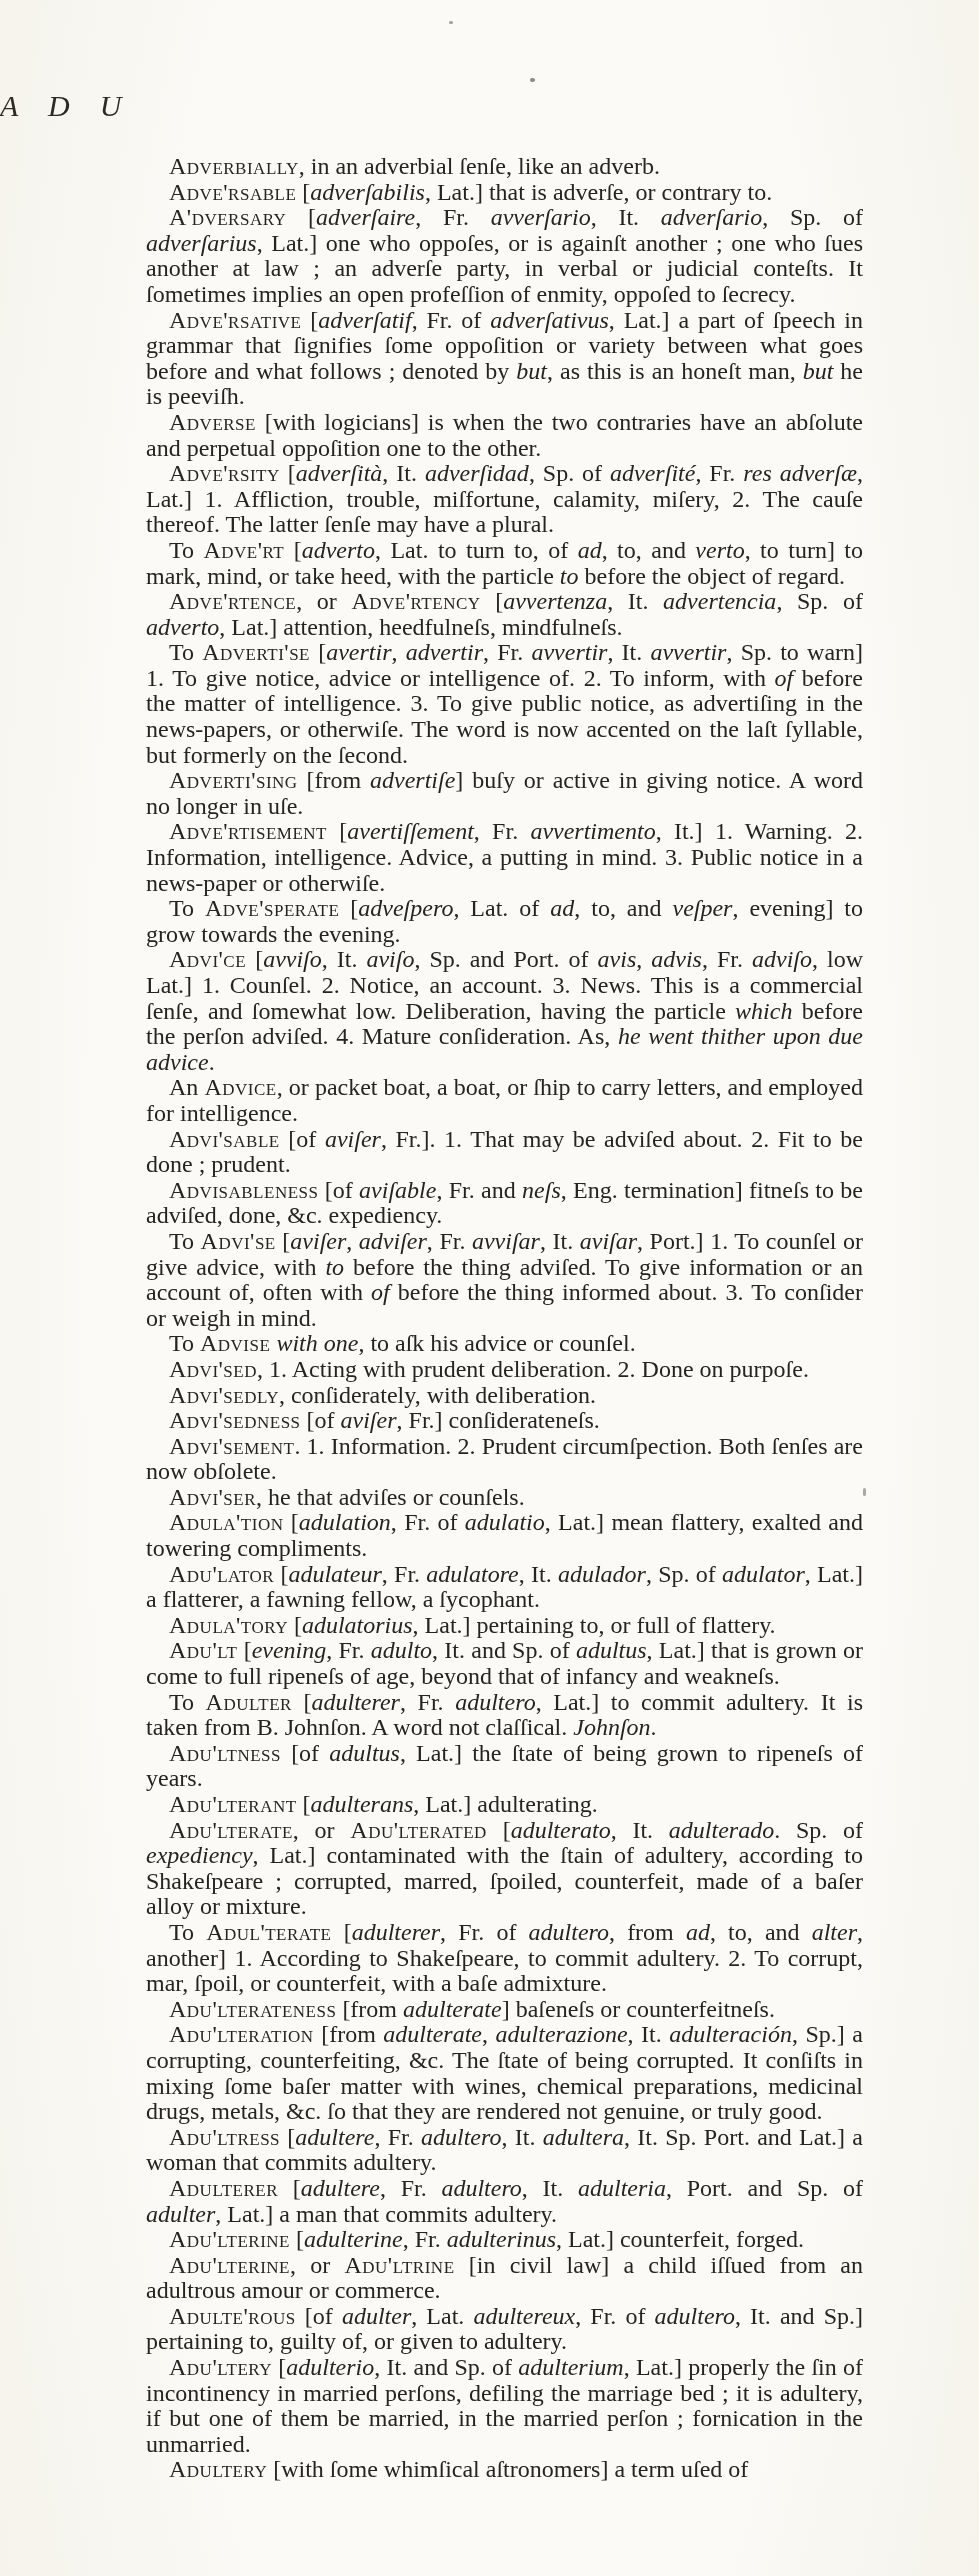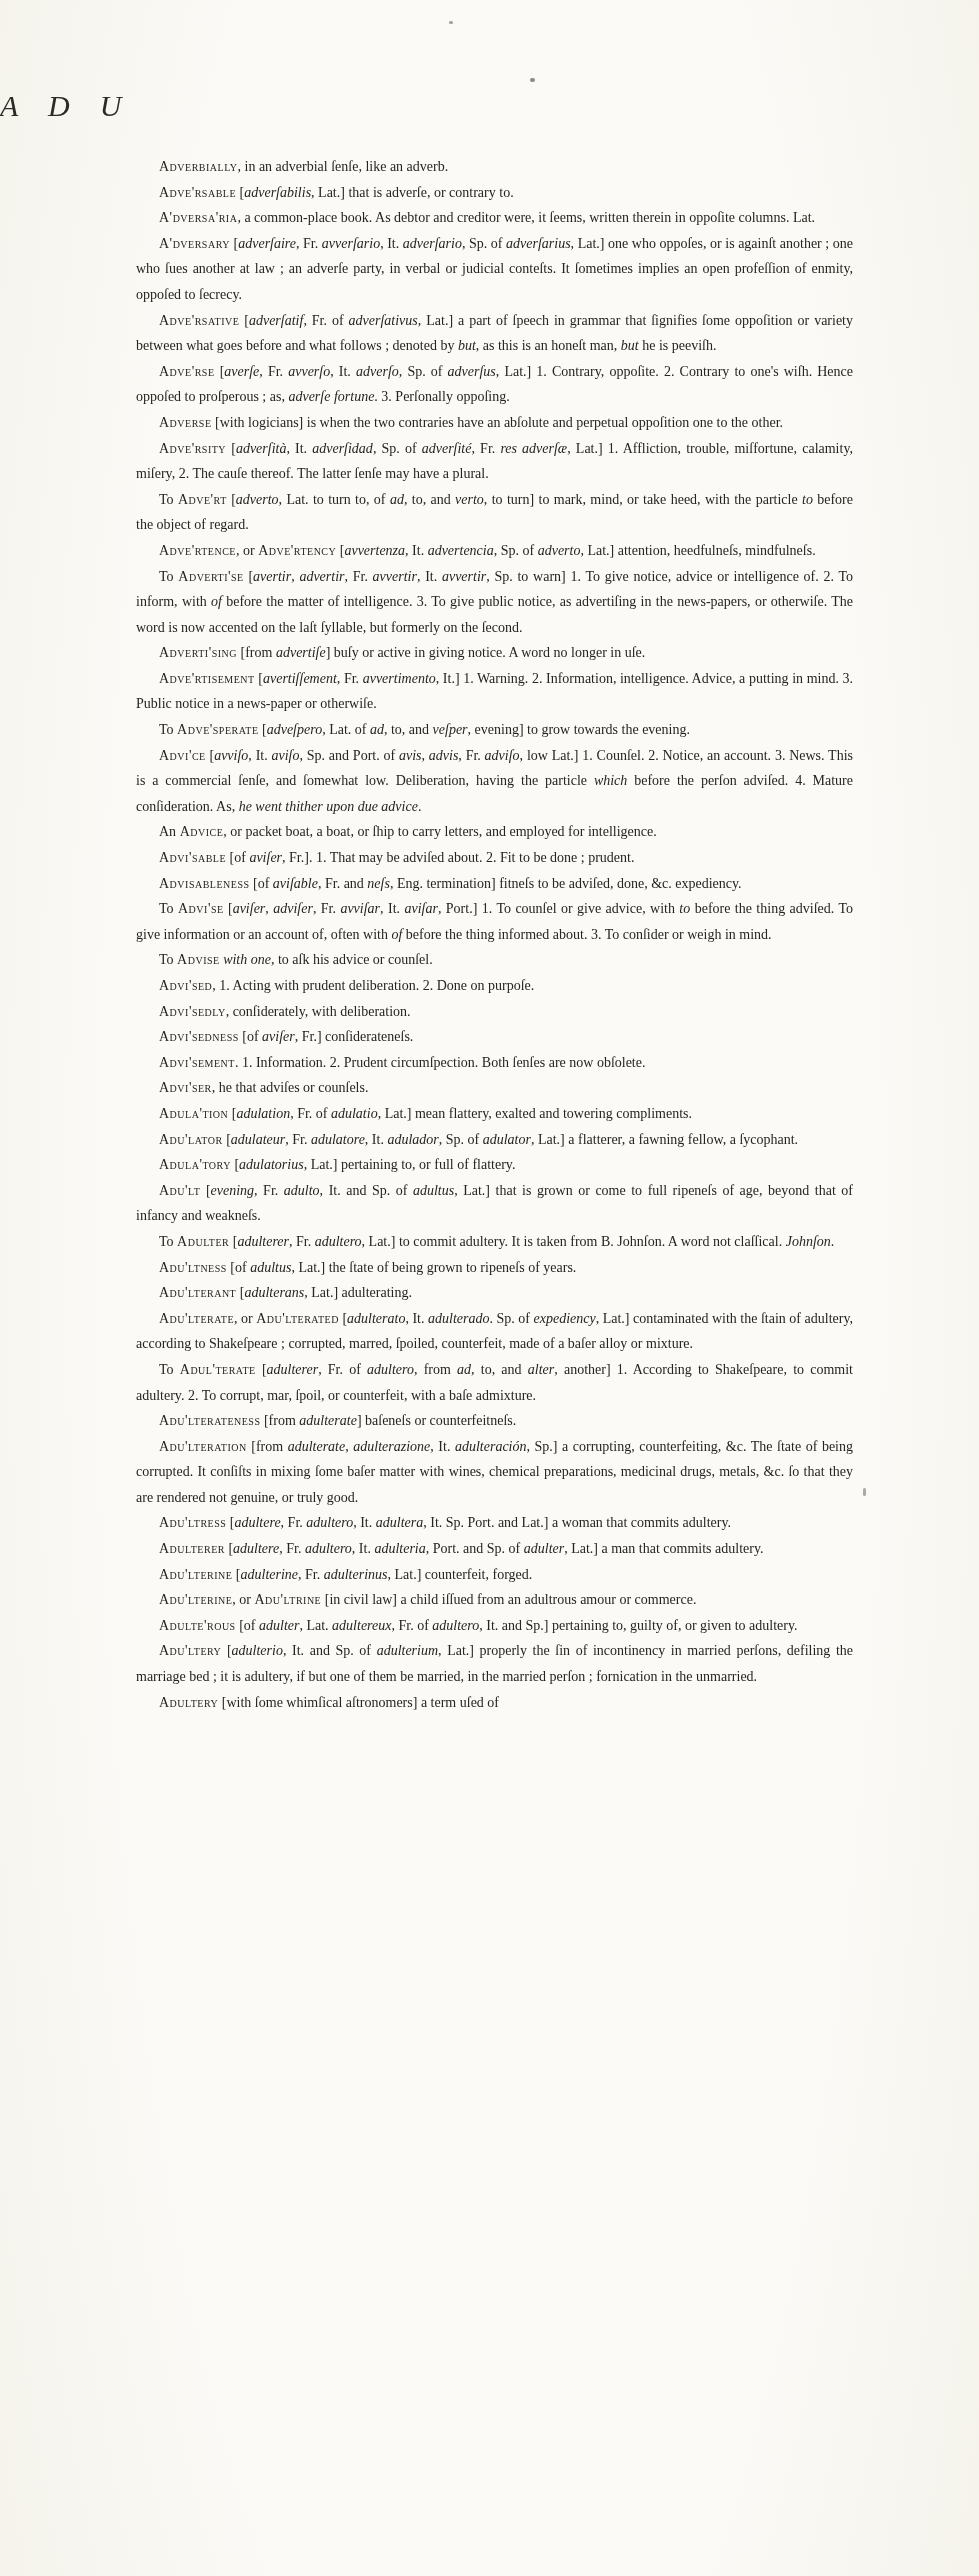--- a/index.html
+++ b/index.html
@@ -26,24 +26,24 @@
     left: 0;
     width: 100%;
     text-align: left;
     font-size: 30px;
     letter-spacing: 11.3px;
     color: #2c2a25;
     font-style: italic;
   }
   .entries {
     position: absolute;
-    left: 136px;
+    left: 146px;
     top: 154px;
     width: 717px;
-    font-size: 14px;
+    font-size: 24px;
     line-height: 25.6px;
     text-align: justify;
     color: #26241f;
   }
   .entry {
     margin: 0;
     text-indent: 23px;
   }
   .sc {
     font-variant: small-caps;
@@ -68,24 +68,22 @@
 <div class="page">
   <div class="speck s1"></div>
   <div class="speck s2"></div>
   <div class="speck s3"></div>
 
   <div class="page-header">A D U</div>
 
   <div class="entries">
       <p class="entry"><span class="sc">Adverbially</span>, in an adverbial ſenſe, like an adverb.</p>
       <p class="entry"><span class="sc">Adve'rsable</span> [<i>adverſabilis</i>, Lat.] that is adverſe, or contrary to.</p>
-      <p class="entry"><span class="sc">A'dversa'ria</span>, a common-place book. As debtor and creditor were, it ſeems, written therein in oppoſite columns. Lat.</p>
       <p class="entry"><span class="sc">A'dversary</span> [<i>adverſaire</i>, Fr. <i>avverſario</i>, It. <i>adverſario</i>, Sp. of <i>adverſarius</i>, Lat.] one who oppoſes, or is againſt another ; one who ſues another at law ; an adverſe party, in verbal or judicial conteſts. It ſometimes implies an open profeſſion of enmity, oppoſed to ſecrecy.</p>
       <p class="entry"><span class="sc">Adve'rsative</span> [<i>adverſatif</i>, Fr. of <i>adverſativus</i>, Lat.] a part of ſpeech in grammar that ſignifies ſome oppoſition or variety between what goes before and what follows ; denoted by <i>but</i>, as this is an honeſt man, <i>but</i> he is peeviſh.</p>
-      <p class="entry"><span class="sc">Adve'rse</span> [<i>averſe</i>, Fr. <i>avverſo</i>, It. <i>adverſo</i>, Sp. of <i>adverſus</i>, Lat.] 1. Contrary, oppoſite. 2. Contrary to one's wiſh. Hence oppoſed to proſperous ; as, <i>adverſe fortune</i>. 3. Perſonally oppoſing.</p>
       <p class="entry"><span class="sc">Adverse</span> [with logicians] is when the two contraries have an abſolute and perpetual oppoſition one to the other.</p>
       <p class="entry"><span class="sc">Adve'rsity</span> [<i>adverſità</i>, It. <i>adverſidad</i>, Sp. of <i>adverſité</i>, Fr. <i>res adverſæ</i>, Lat.] 1. Affliction, trouble, miſfortune, calamity, miſery, 2. The cauſe thereof. The latter ſenſe may have a plural.</p>
       <p class="entry">To <span class="sc">Adve'rt</span> [<i>adverto</i>, Lat. to turn to, of <i>ad</i>, to, and <i>verto</i>, to turn] to mark, mind, or take heed, with the particle <i>to</i> before the object of regard.</p>
       <p class="entry"><span class="sc">Adve'rtence</span>, or <span class="sc">Adve'rtency</span> [<i>avvertenza</i>, It. <i>advertencia</i>, Sp. of <i>adverto</i>, Lat.] attention, heedfulneſs, mindfulneſs.</p>
       <p class="entry">To <span class="sc">Adverti'se</span> [<i>avertir</i>, <i>advertir</i>, Fr. <i>avvertir</i>, It. <i>avvertir</i>, Sp. to warn] 1. To give notice, advice or intelligence of. 2. To inform, with <i>of</i> before the matter of intelligence. 3. To give public notice, as advertiſing in the news-papers, or otherwiſe. The word is now accented on the laſt ſyllable, but formerly on the ſecond.</p>
       <p class="entry"><span class="sc">Adverti'sing</span> [from <i>advertiſe</i>] buſy or active in giving notice. A word no longer in uſe.</p>
       <p class="entry"><span class="sc">Adve'rtisement</span> [<i>avertiſſement</i>, Fr. <i>avvertimento</i>, It.] 1. Warning. 2. Information, intelligence. Advice, a putting in mind. 3. Public notice in a news-paper or otherwiſe.</p>
       <p class="entry">To <span class="sc">Adve'sperate</span> [<i>adveſpero</i>, Lat. of <i>ad</i>, to, and <i>veſper</i>, evening] to grow towards the evening.</p>
       <p class="entry"><span class="sc">Advi'ce</span> [<i>avviſo</i>, It. <i>aviſo</i>, Sp. and Port. of <i>avis</i>, <i>advis</i>, Fr. <i>adviſo</i>, low Lat.] 1. Counſel. 2. Notice, an account. 3. News. This is a commercial ſenſe, and ſomewhat low. Deliberation, having the particle <i>which</i> before the perſon adviſed. 4. Mature conſideration. As, <i>he went thither upon due advice</i>.</p>
       <p class="entry">An <span class="sc">Advice</span>, or packet boat, a boat, or ſhip to carry letters, and employed for intelligence.</p>

